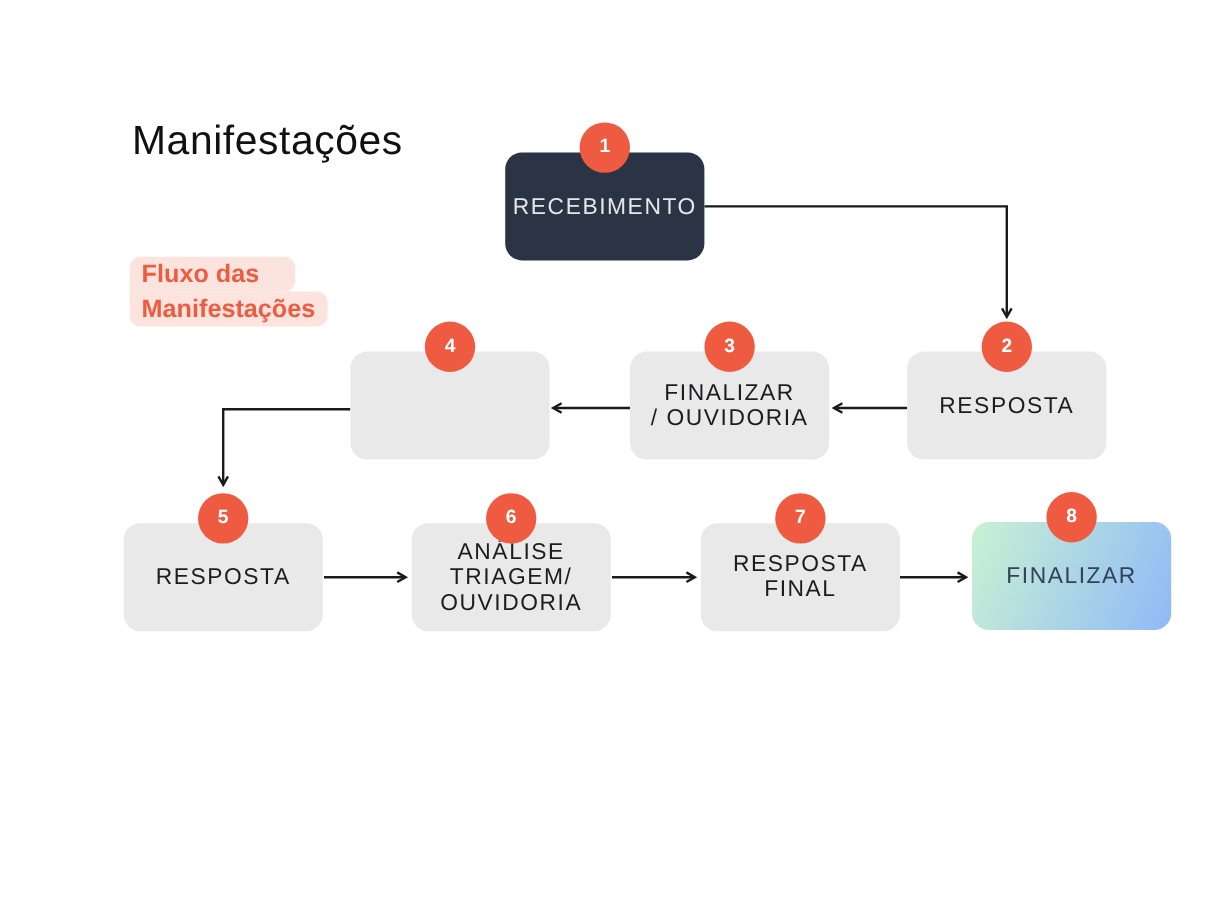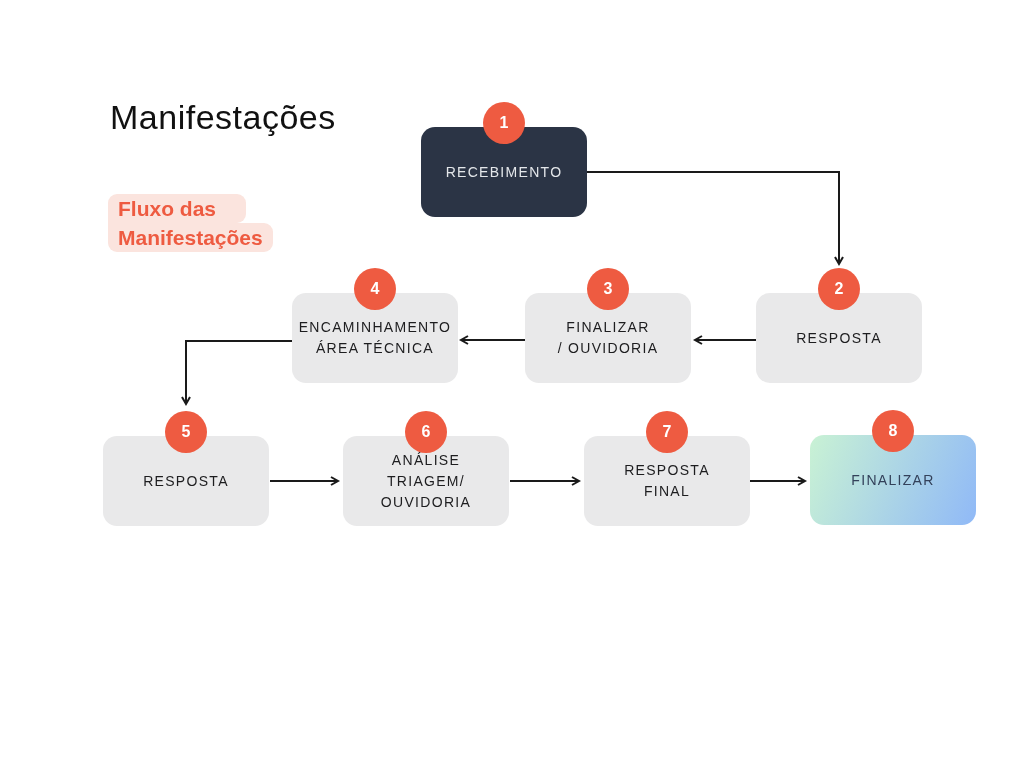--- a/index.html
+++ b/index.html
@@ -31,31 +31,31 @@
   .subtitle{
     position:absolute;left:108px;top:194px;
     font-size:21px;font-weight:bold;color:var(--accent);
     line-height:29px;
   }
   .subtitle .hl{
     display:block;width:fit-content;
     background:var(--accent-bg);
     padding:0 10px;
   }
-  .subtitle .hl.first{border-radius:9px 9px 9px 0;padding-right:30px;}
+  .subtitle .hl.first{border-radius:9px 9px 9px 0;padding-right:30px;margin-top:20px;}
   .subtitle .hl.second{border-radius:0 9px 9px 9px;}
   .step{
     position:absolute;width:166px;height:90px;
     background:var(--gray-box);
     border-radius:14px;
     display:flex;align-items:center;justify-content:center;
     text-align:center;
   }
   .step .label{
-    font-size:14px;letter-spacing:1.3px;line-height:21px;
+    font-size:19px;letter-spacing:1.3px;line-height:21px;
     color:var(--text-dark);
     white-space:pre-line;
     padding:0 6px;
   }
   .step.dark{background:var(--dark-box);}
   .step.dark .label{color:var(--text-light);}
   .step.grad{background:linear-gradient(112deg,var(--gradient-start) 0%,var(--gradient-end) 100%);}
   .step.grad .label{color:var(--finalizar-text);}
   .badge{
     position:absolute;top:-25px;left:50%;margin-left:-21px;
@@ -106,22 +106,20 @@
   </div>
 
   <div class="step" style="left:525px;top:293px;">
     <span class="badge">3</span>
     <span class="label">FINALIZAR
 / OUVIDORIA</span>
   </div>
 
   <div class="step" style="left:292px;top:293px;">
     <span class="badge">4</span>
-    <span class="label">ENCAMINHAMENTO
-ÁREA TÉCNICA</span>
   </div>
 
   <div class="step" style="left:103px;top:436px;">
     <span class="badge">5</span>
     <span class="label">RESPOSTA</span>
   </div>
 
   <div class="step" style="left:343px;top:436px;">
     <span class="badge">6</span>
     <span class="label">ANÁLISE

